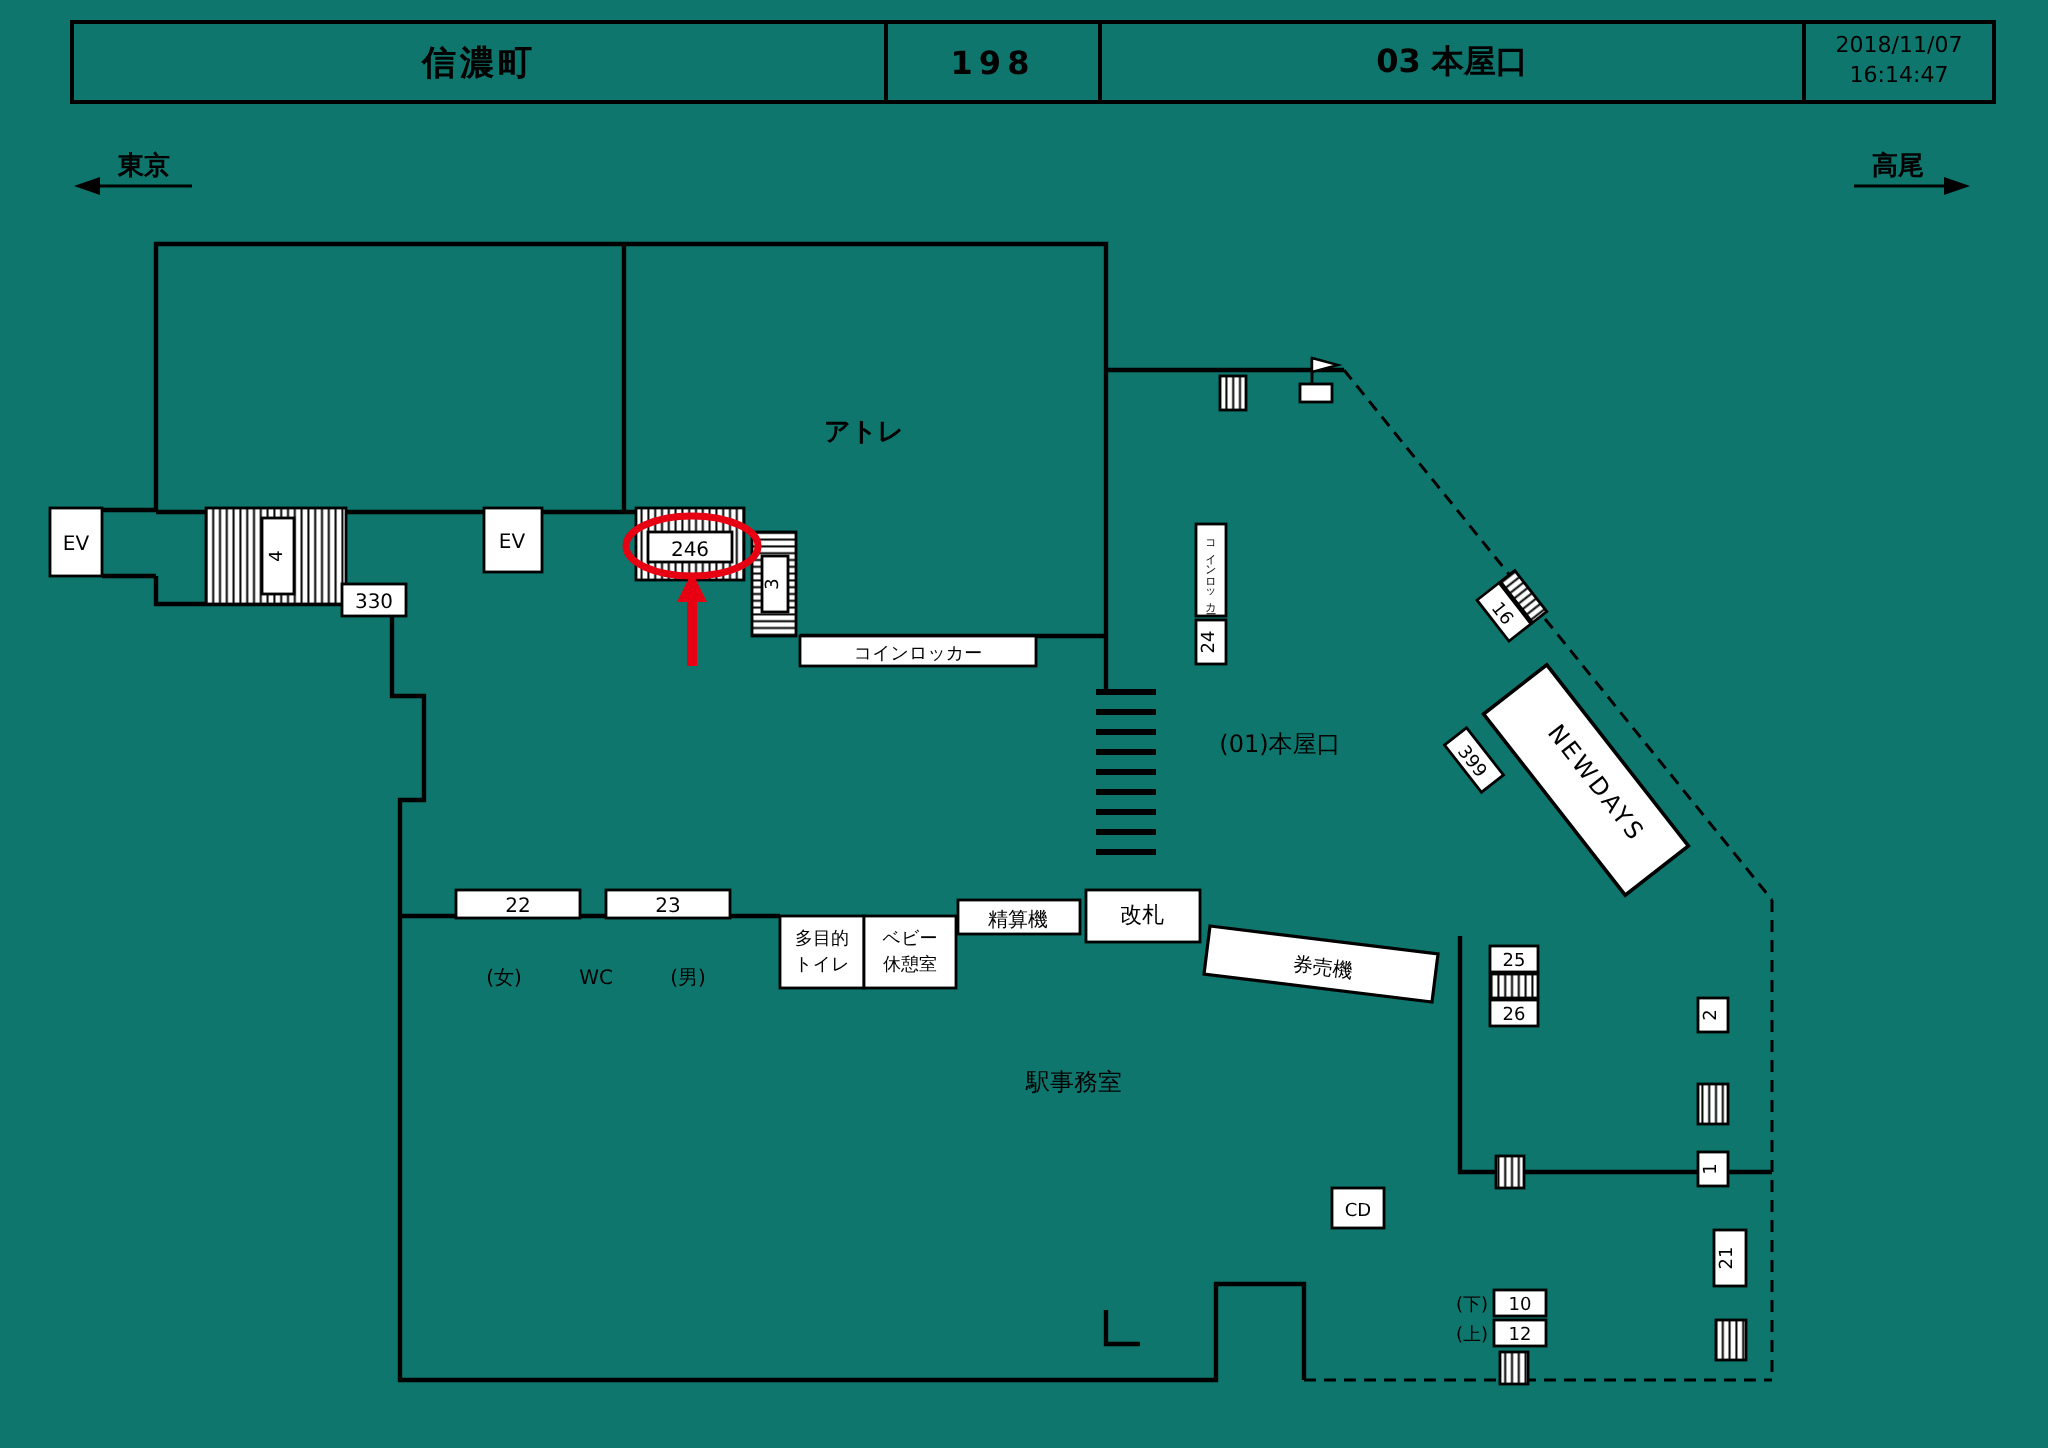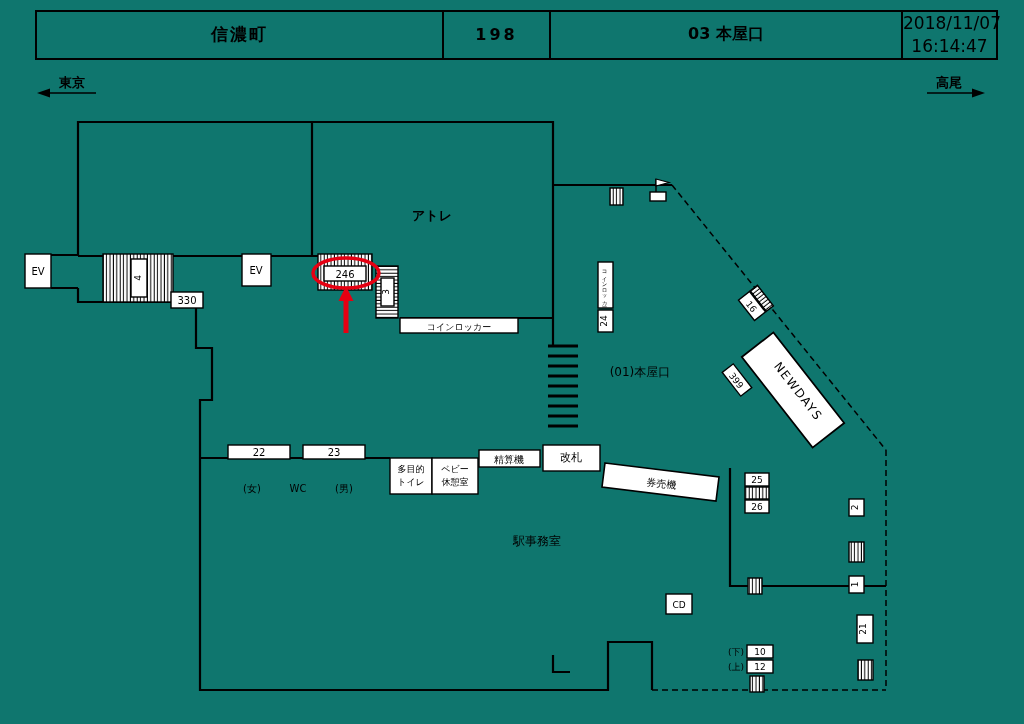--- a/index.html
+++ b/index.html
@@ -5,21 +5,21 @@
   html,body{margin:0;padding:0;background:#fff;}
   #stage{position:relative;width:1024px;height:724px;background:#0f766e;overflow:hidden;
          font-family:"DejaVu Sans","Liberation Sans",sans-serif;color:#000;}
   
   #hdr{position:absolute;left:35px;top:10px;width:953px;height:42px;
        border-collapse:collapse;table-layout:fixed;}
   #hdr td{border:2px solid #000;text-align:center;vertical-align:middle;padding:0;}
   .hdr-name{width:405px;font-size:17px;font-weight:bold;letter-spacing:2px;}
   .hdr-code{width:105px;font-size:16px;font-weight:bold;letter-spacing:3px;}
   .hdr-gate{width:350px;font-size:16px;font-weight:bold;}
-  .hdr-time{width:93px;font-size:17px;line-height:1.35;border-radius:12px;}
+  .hdr-time{width:93px;font-size:11px;line-height:1.35;border-radius:12px;}
   
   svg text{fill:#000;font-family:"DejaVu Sans","Liberation Sans",sans-serif;}
   .ctr{text-anchor:middle;}
   .fs13{font-size:13px;font-weight:600;}
   .fs12{font-size:12px;}
   .fs11{font-size:11px;}
   .fs10{font-size:10px;}
   .fs9{font-size:9px;}
   .dirlbl{font-size:13px;font-weight:bold;}
   .wall{stroke:#000;stroke-width:2.2;fill:none;}

